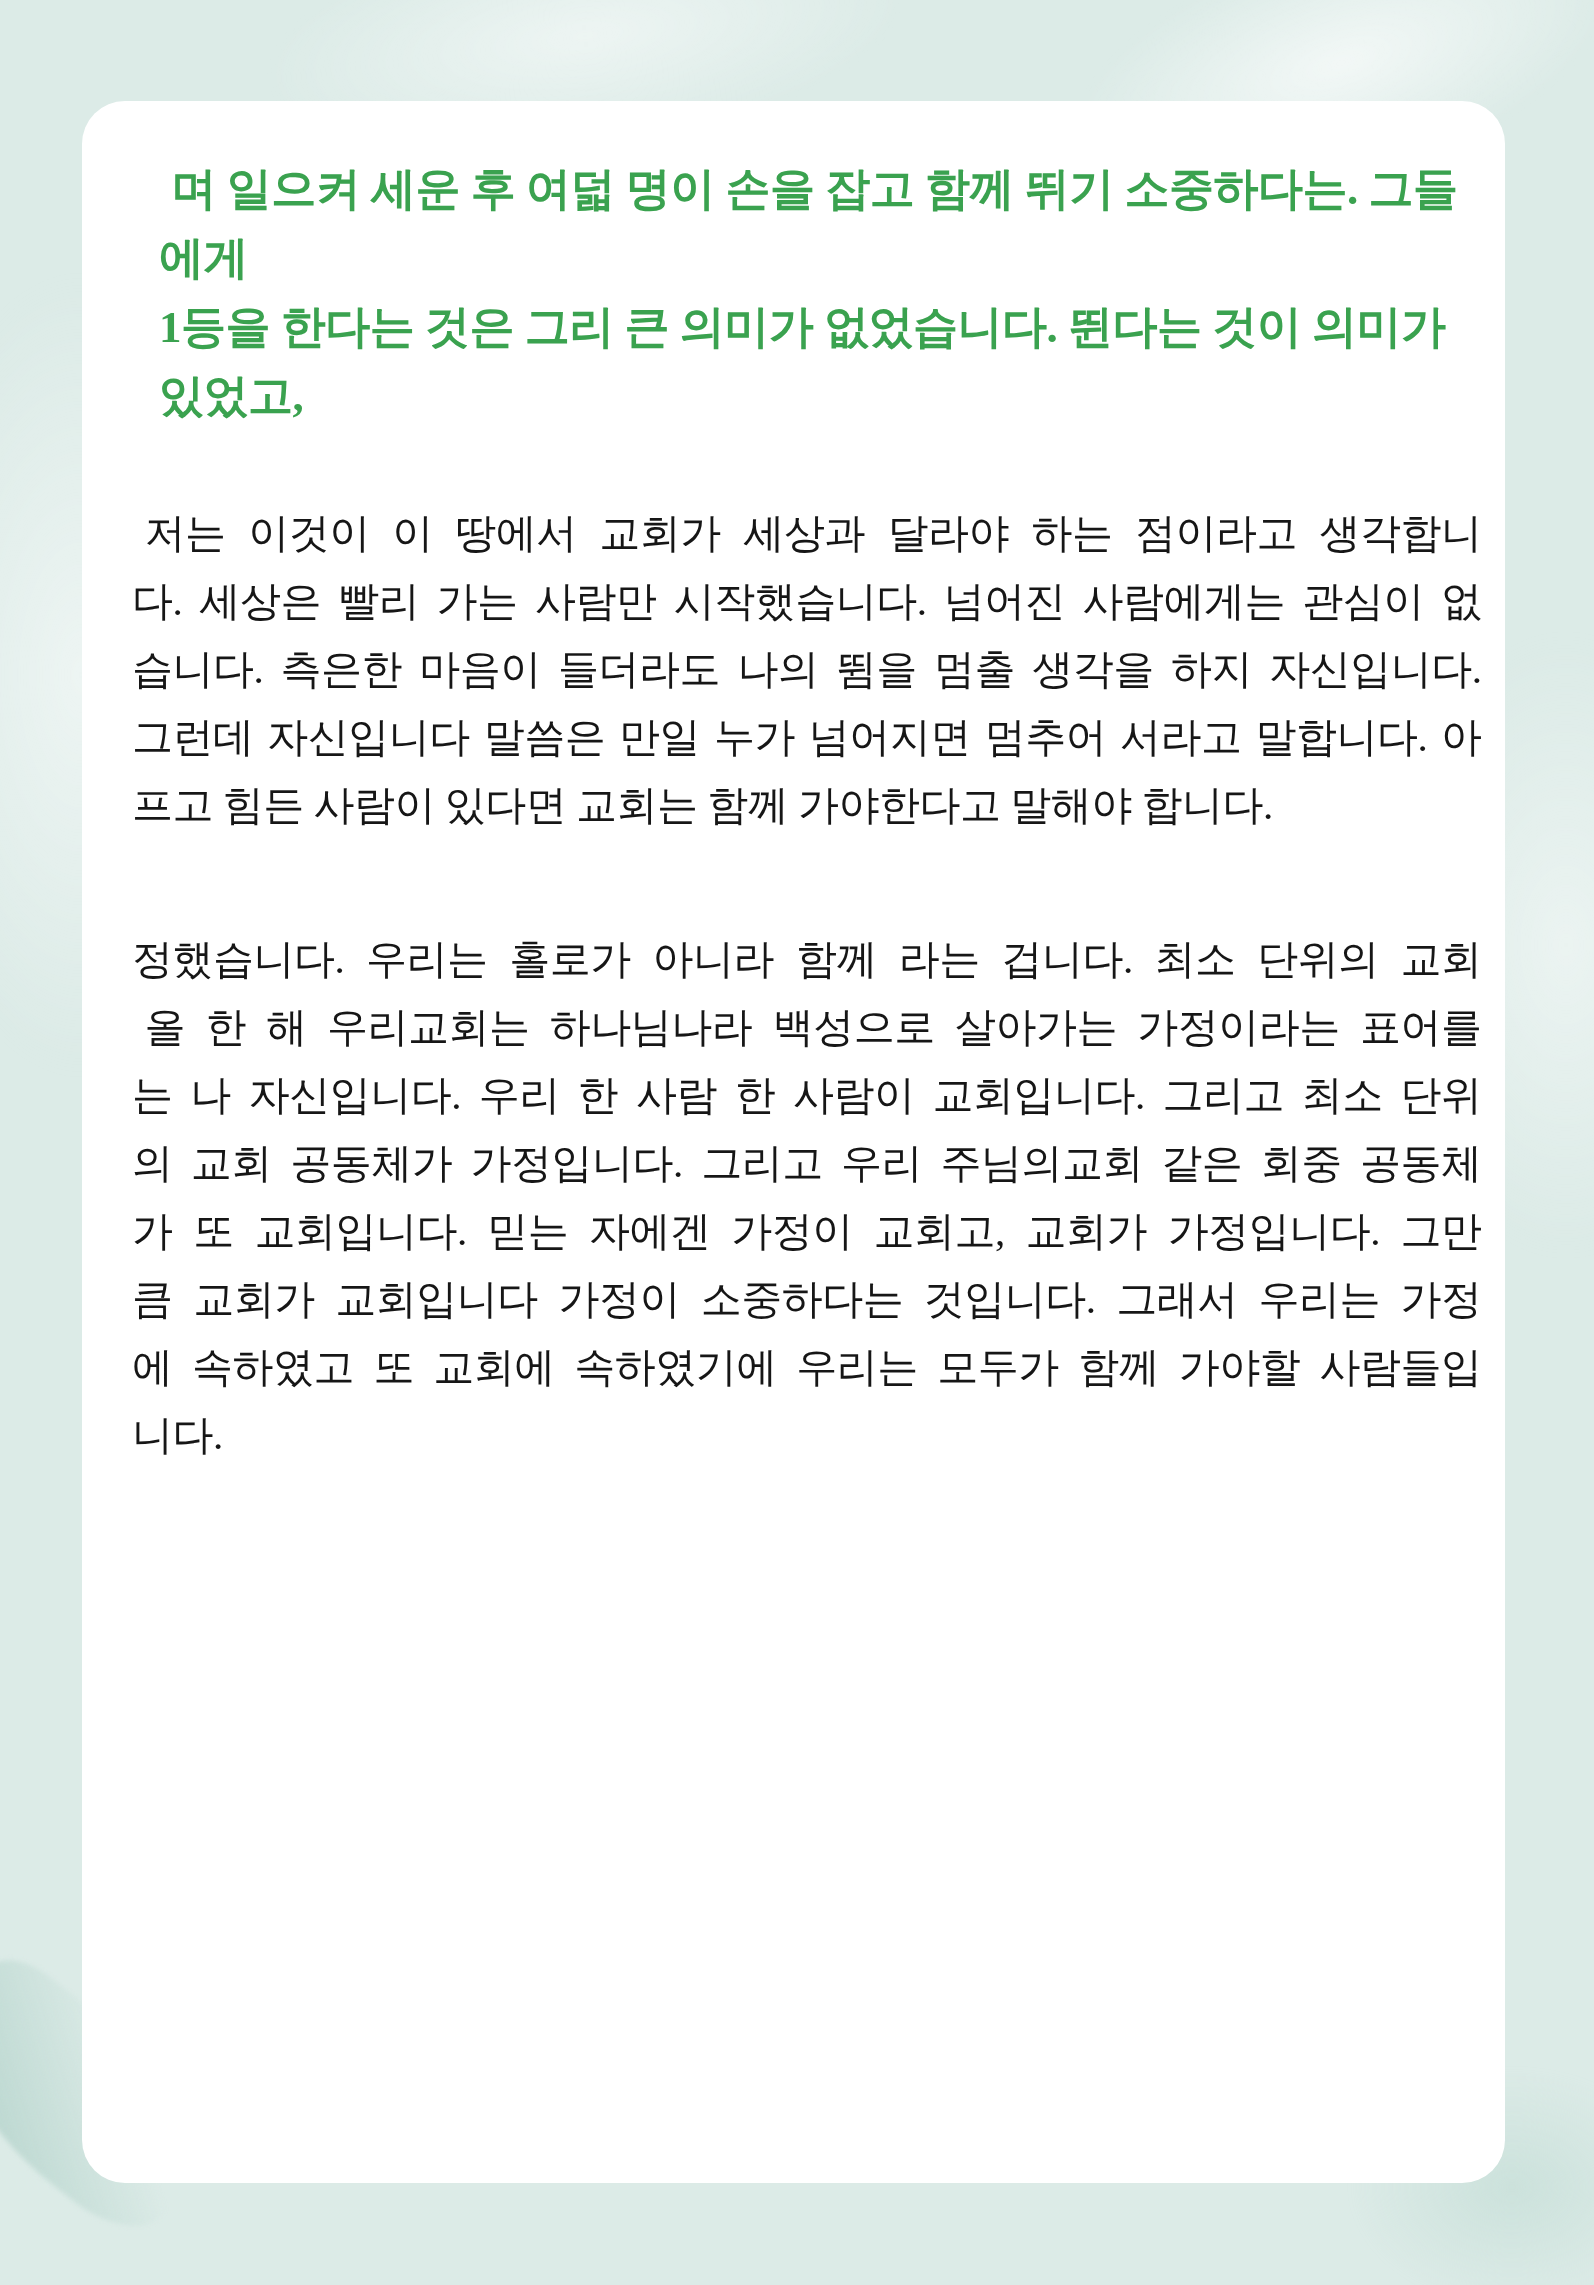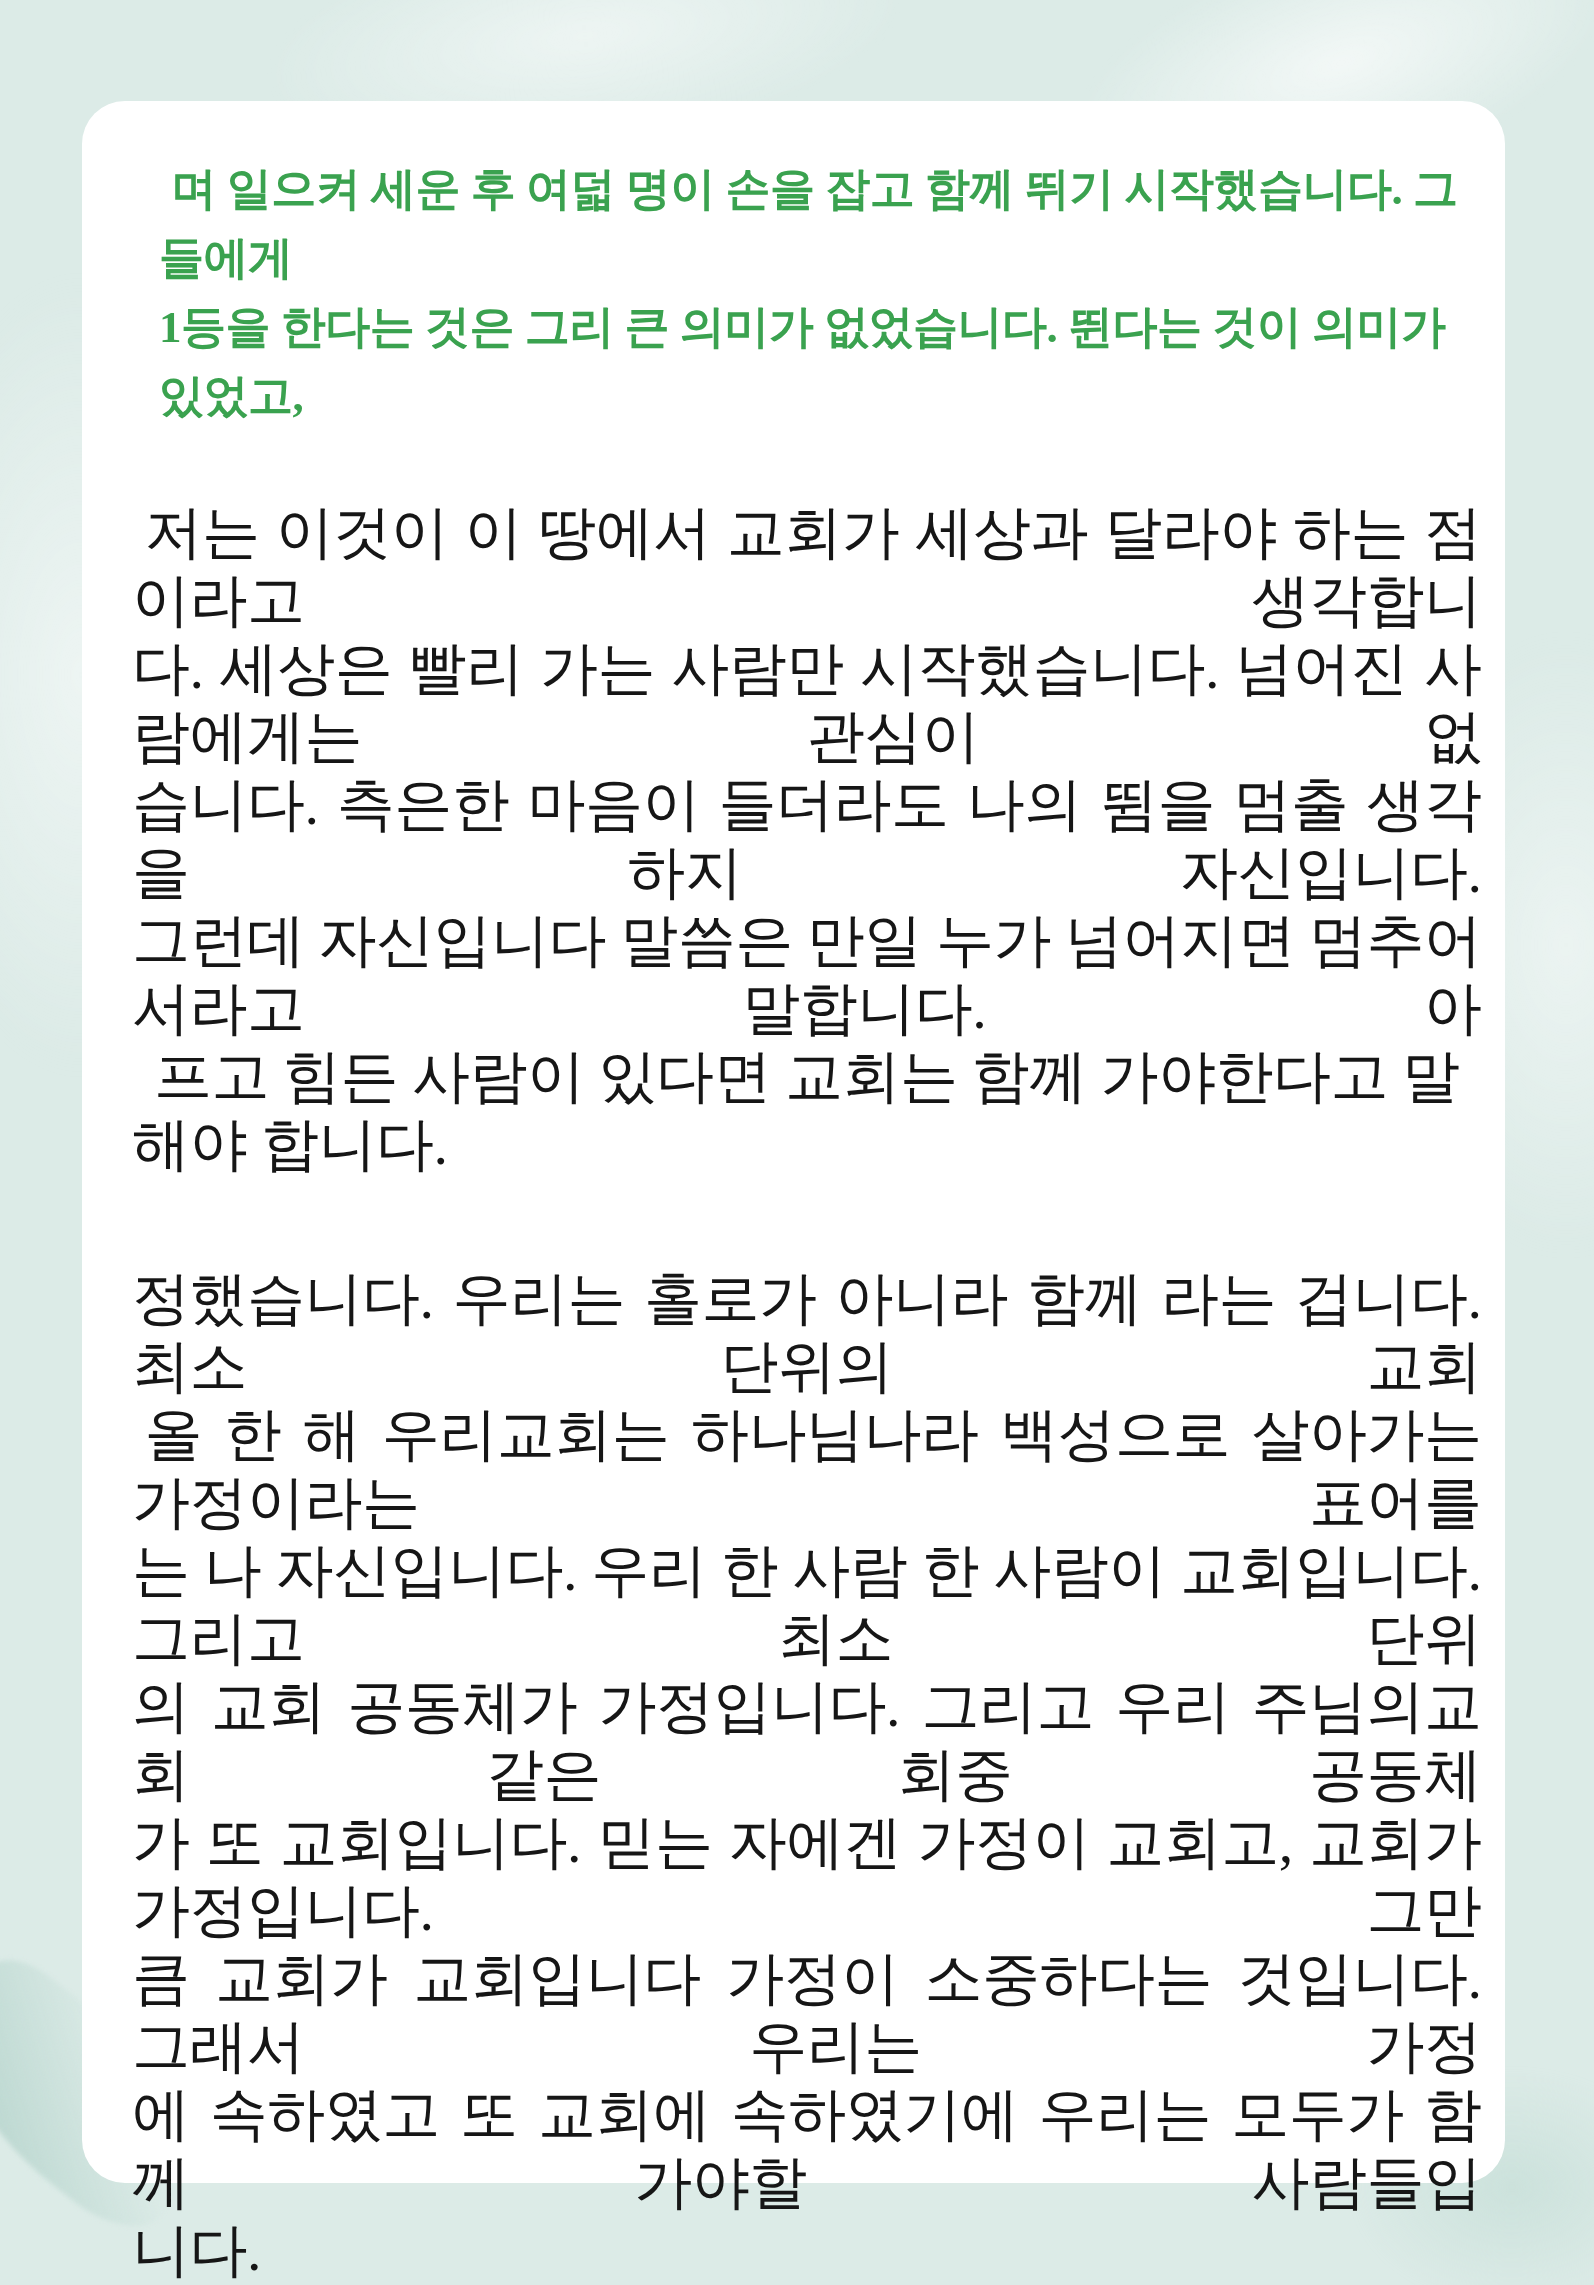--- a/index.html
+++ b/index.html
@@ -39,21 +39,21 @@
 
   .quote{
     margin:0 0 0 27px;
     font-size:45px;line-height:69px;font-weight:bold;
     color:#3aa24f;
     letter-spacing:-0.5px;
   }
   .quote .ind{text-indent:12.6px;}
 
   .para{
-    font-size:58px;line-height:68px;color:#161616;
+    font-size:41px;line-height:68px;color:#161616;
     letter-spacing:-0.5px;
   }
   .jline{text-align:justify;text-align-last:justify;text-justify:inter-word;}
   .lastline{text-align:center;text-align-last:left;}
   .ind{text-indent:12.6px;}
 
   .p1{margin-top:68px;}
   .p2{margin-top:86px;}
 </style>
 </head>
@@ -64,21 +64,21 @@
   <div class="streak s2"></div>
   <div class="streak s3"></div>
   <div class="streak s4"></div>
   <div class="streak s5"></div>
   <div class="streak s6"></div>
 </div>
 
 <div class="card">
 
   <div class="quote">
-    <div class="ind">며 일으켜 세운 후 여덟 명이 손을 잡고 함께 뛰기 시작했습니다. 그들에게</div>
+    <div class="ind">며 일으켜 세운 후 여덟 명이 손을 잡고 함께 뛰기 소중하다는. 그들에게</div>
     <div>1등을 한다는 것은 그리 큰 의미가 없었습니다. 뛴다는 것이 의미가 있었고,</div>
   </div>
 
   <div class="para p1">
     <div class="jline ind">저는 이것이 이 땅에서 교회가 세상과 달라야 하는 점이라고 생각합니</div>
     <div class="jline">다. 세상은 빨리 가는 사람만 시작했습니다. 넘어진 사람에게는 관심이 없</div>
     <div class="jline">습니다. 측은한 마음이 들더라도 나의 뜀을 멈출 생각을 하지 자신입니다.</div>
     <div class="jline">그런데 자신입니다 말씀은 만일 누가 넘어지면 멈추어 서라고 말합니다. 아</div>
     <div class="lastline">프고 힘든 사람이 있다면 교회는 함께 가야한다고 말해야 합니다.</div>
   </div>

